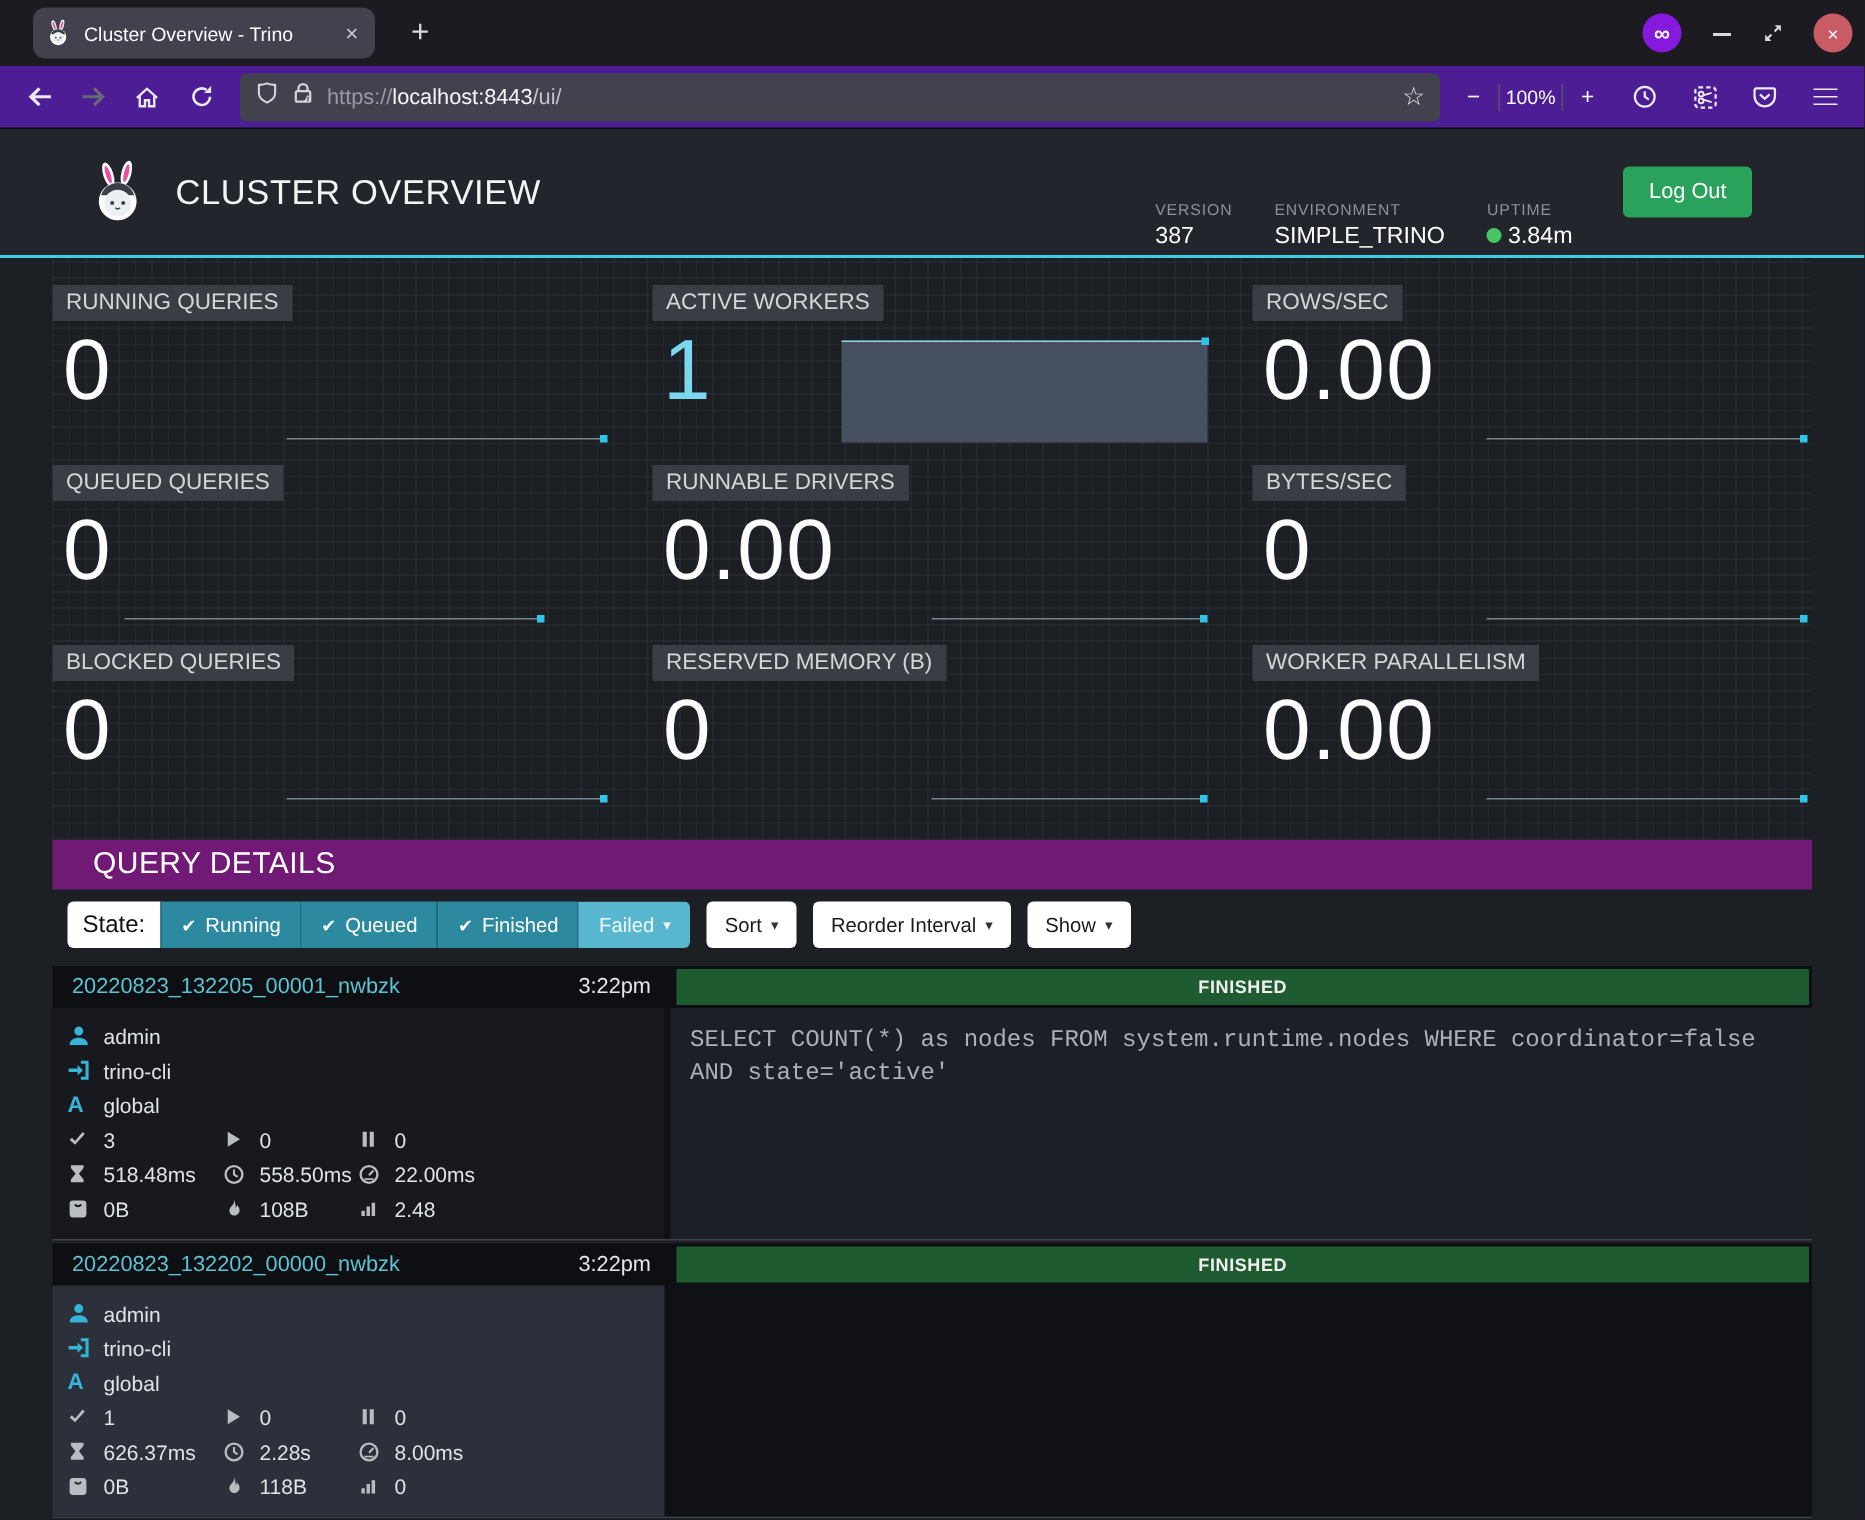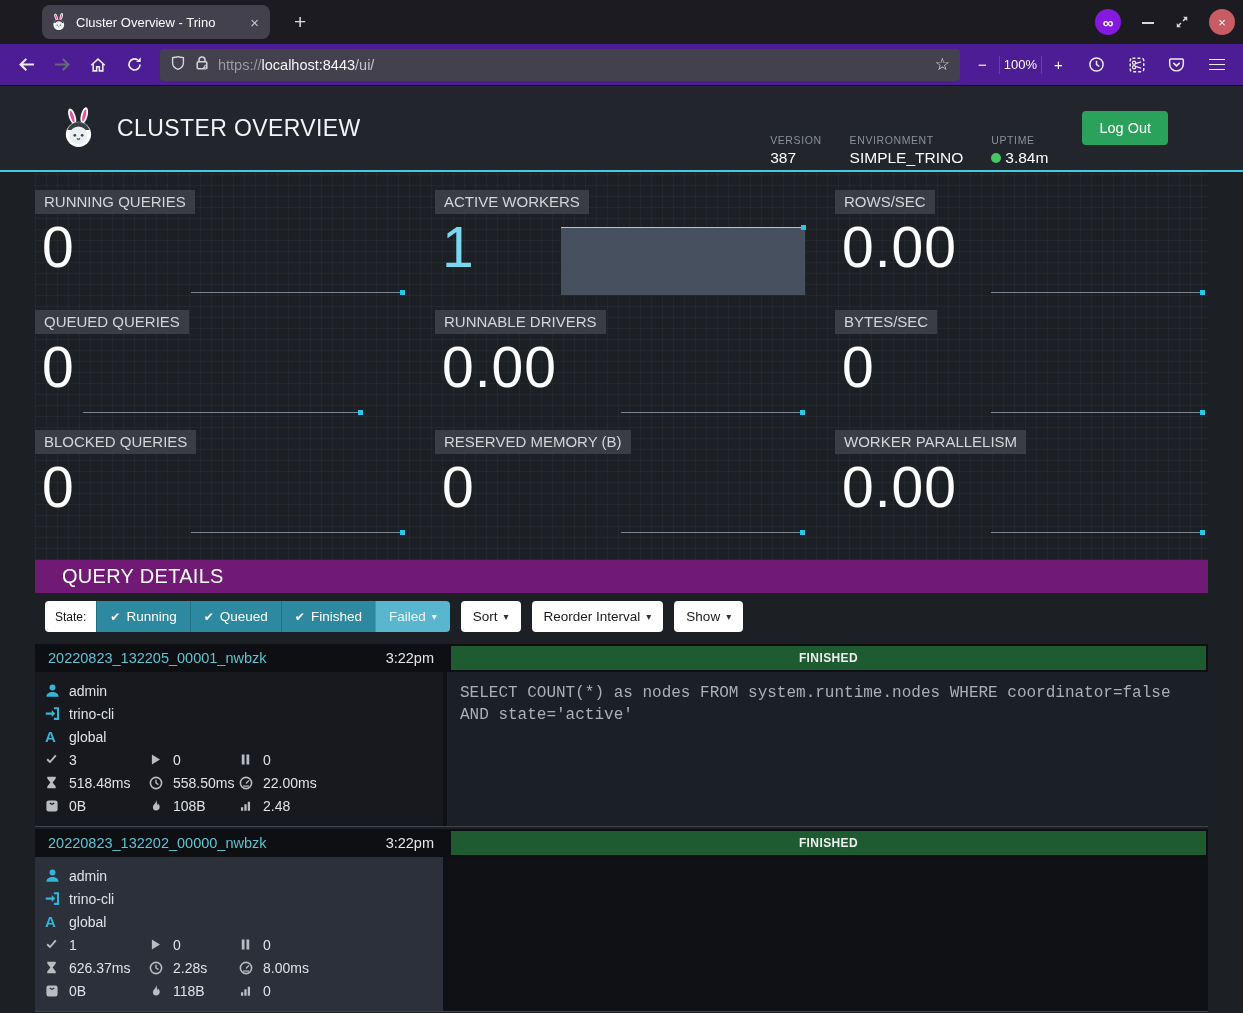--- a/index.html
+++ b/index.html
@@ -1,21 +1,21 @@
 <!DOCTYPE html>
 <html style="--accent: #43cbe0; --value_highlight: #7ad7ee; --logout_green: #2aa25c; --uptime_green: #47c567; --finished_green: #1e5b31; --state_on: #2d89a0; --state_off: #58b7cf; --query_link: #5cc4d4; --icon_cyan: #35b4d8; --spark_dot: #2cc6e8;"><head>
 <meta charset="utf-8">
 <style>
   * { margin:0; padding:0; box-sizing:border-box; }
   html,body { width:1243px; height:1013px; overflow:hidden; background:#1c1f24;
     font-family:"Liberation Sans", sans-serif; }
 
   
   .tabbar { height:44px; background:#1c1b22; display:flex; align-items:center; position:relative; }
-  .tab { margin-left:42px; width:228px; height:34px; background:#42414d; border-radius:8px;
+  .tab { margin-left:22px; width:228px; height:34px; background:#42414d; border-radius:8px;
     display:flex; align-items:center; padding:0 8px; color:#fbfbfe; font-size:13px; }
   .tab .favicon { width:18px; height:18px; margin-right:8px; flex:none; }
   .tab .tab-title { flex:1; white-space:nowrap; overflow:hidden; }
   .tab .tab-close { color:#c7c7d1; font-size:15px; padding:0 3px; cursor:default; }
   .newtab { color:#d7d7de; font-size:21px; margin-left:16px; padding:2px 8px; }
   .win-controls { position:absolute; right:8px; top:0; height:44px; display:flex; align-items:center; gap:20px; }
   .pb-badge { width:26px; height:26px; border-radius:50%; background:#8519dd; color:#fff;
     font-size:15px; font-weight:bold; display:flex; align-items:center; justify-content:center; }
   .win-min { width:14px; height:14px; position:relative; }
   .win-min::after { content:""; position:absolute; left:1px; right:1px; top:7px; height:2px; background:#d8d8df; }
@@ -83,21 +83,21 @@
   
   .qd-bar { margin:0 35px; background:#701a75; height:33px; display:flex; align-items:center;
     padding-left:27px; }
   .qd-title { color:#fff; font-size:20px; letter-spacing:.3px; }
 
   .toolbar { margin:8px 35px 0; display:flex; align-items:center; height:31px; }
   .search-input { width:541px; height:31px; border:none; border-radius:4px; padding:0 11px;
     font-size:13px; color:#333; font-family:inherit; }
   .search-input::placeholder { color:#8f9499; }
   .state-group { display:flex; margin-left:10px; height:31px; }
-  .state-label { background:#fff; color:#111; font-size:12px; display:flex; align-items:center;
+  .state-label { background:#fff; color:#111; font-size:16px; display:flex; align-items:center;
     padding:0 10px; border-radius:4px 0 0 4px; }
   .state-btn { background:var(--state_on,#2d89a0); color:#fff; font-size:13.5px; display:flex;
     align-items:center; padding:0 13px; border-left:1px solid rgba(0,0,0,.18); }
   .state-btn .chk { font-size:12px; margin-right:6px; }
   .state-btn.unchecked { background:var(--state_off,#58b7cf); color:#eef7fa; border-radius:0 4px 4px 0; }
   .caret { font-size:10px; margin-left:6px; }
   .btn-white { background:#fff; color:#1b1b1b; font-size:13.5px; height:31px; display:flex;
     align-items:center; padding:4px 12px; border-radius:4px; border:none; font-family:inherit; }
   .btn-white .caret { color:#333; }
   .ml11 { margin-left:11px; }

